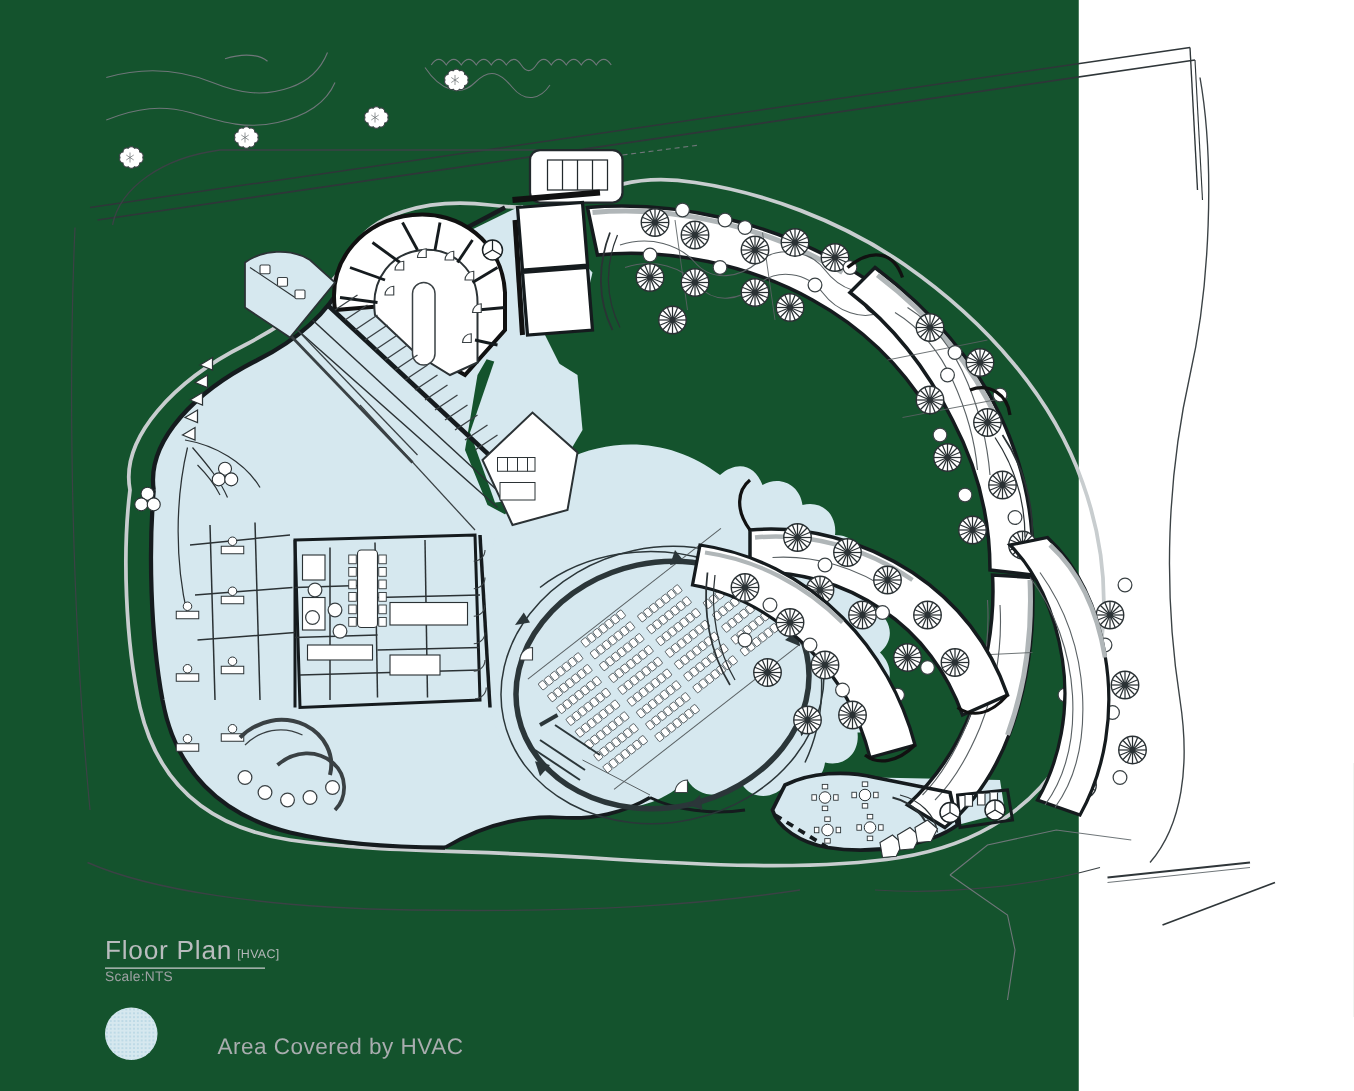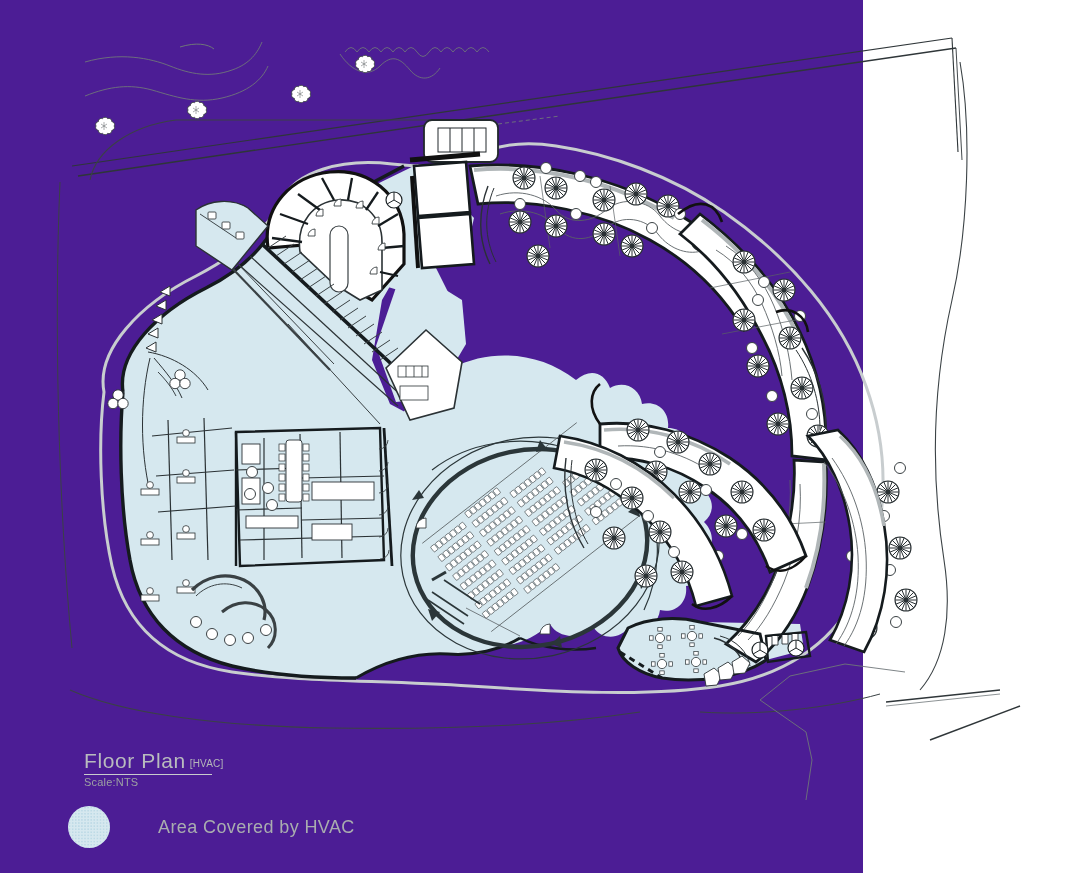--- a/index.html
+++ b/index.html
@@ -1,34 +1,34 @@
 <!DOCTYPE html>
 <html><head>
 <meta charset="utf-8">
 <style>
   html,body{margin:0;padding:0;background:#ffffff;}
   body{width:1083px;height:873px;overflow:hidden;
        font-family:"Liberation Sans",sans-serif;}
-  #sheet{position:relative;width:863px;height:873px;background:#4c1d95;}
+  #sheet{position:relative;width:863px;height:873px;background:#14532d;}
 
   #plan-svg{position:absolute;left:0;top:0;width:1083px;height:873px;}
 
   
   #titleblock{position:absolute;left:84px;top:750px;width:420px;}
   #title-row{display:flex;align-items:flex-end;gap:4px;}
   #title-main{font-size:21px;font-weight:300;color:#b9bcbe;letter-spacing:.6px;
               line-height:1.05;font-family:"Liberation Sans",sans-serif;}
   #title-sub{font-size:10px;font-weight:400;color:#b4b7b9;letter-spacing:.2px;
              padding-bottom:3px;}
   #title-rule{width:128px;height:1px;background:#c9cccd;margin:2px 0 1px 0;}
   #scale-text{font-size:11px;color:#9da1a3;letter-spacing:.2px;
               font-family:"Liberation Sans",sans-serif;}
 
   
-  #legend{position:absolute;left:68px;top:806px;display:flex;align-items:center;gap:48px;}
+  #legend{position:absolute;left:84px;top:806px;display:flex;align-items:flex-end;gap:48px;}
   #legend-swatch{width:42px;height:42px;border-radius:50%;
                  background:#d6e8ef;position:relative;overflow:hidden;}
   #legend-swatch .stipple{position:absolute;inset:0;border-radius:50%;
       background-image:radial-gradient(#b9d7e4 0.7px, transparent 0.8px);
       background-size:3.1px 3.1px;opacity:.85;}
   #legend-label{font-size:18px;font-weight:300;color:#a9adaf;letter-spacing:.4px;}
 </style>
 </head>
 <body>
 

